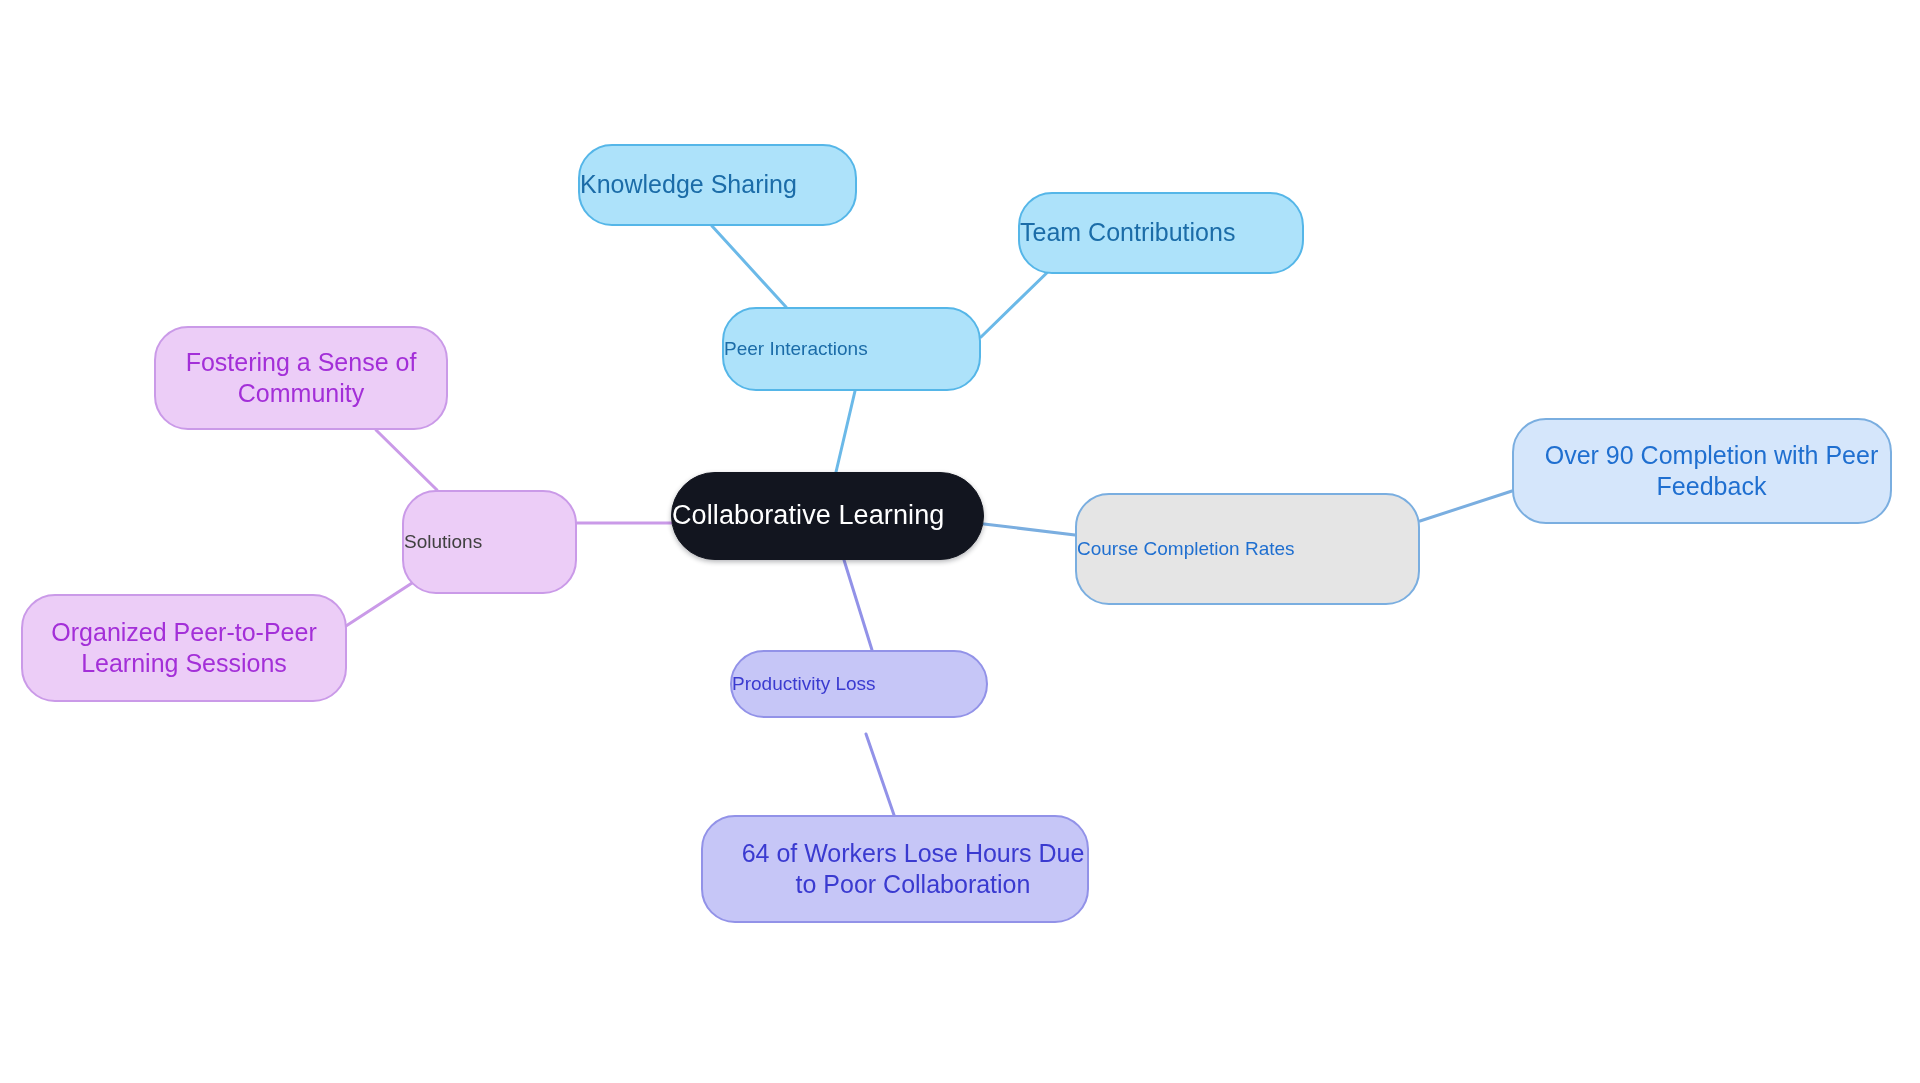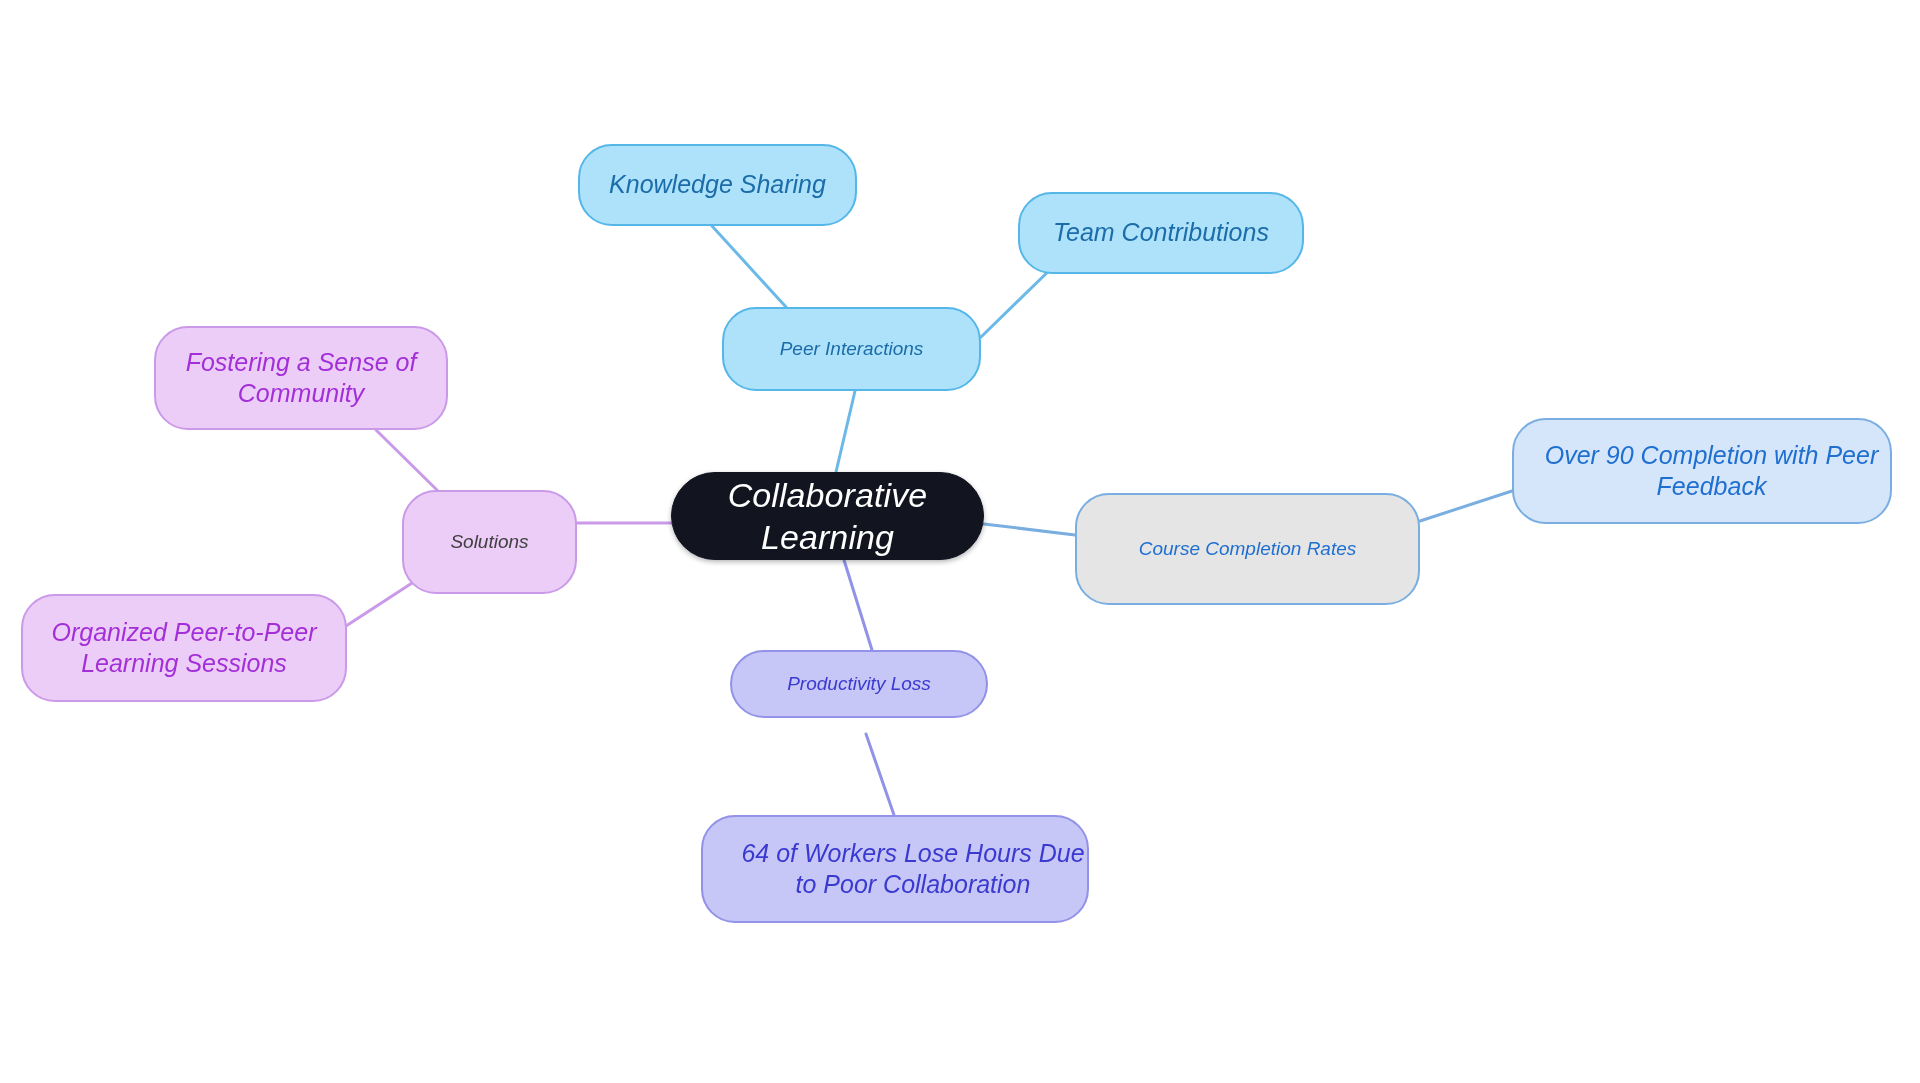--- a/index.html
+++ b/index.html
@@ -24,33 +24,31 @@
     top: 0;
     width: 1920px;
     height: 1083px;
     pointer-events: none;
   }
   .node {
     position: absolute;
     box-sizing: border-box;
     display: flex;
     align-items: center;
-    justify-content: center;
     text-align: center;
     border-style: solid;
     border-width: 2px;
     line-height: 1.25;
     white-space: pre-line;
     z-index: 3;
-    font-style: italic;
   }
   .node-root {
     border-radius: 46px;
     border-width: 1px;
-    font-size: 34px;
+    font-size: 27px;
     letter-spacing: 0.1px;
     box-shadow: 0 2px 5px rgba(10,12,22,0.30);
   }
   .node-branch {
     border-radius: 34px;
     font-size: 19px;
   }
   .node-leaf {
     border-radius: 34px;
     font-size: 25px;

